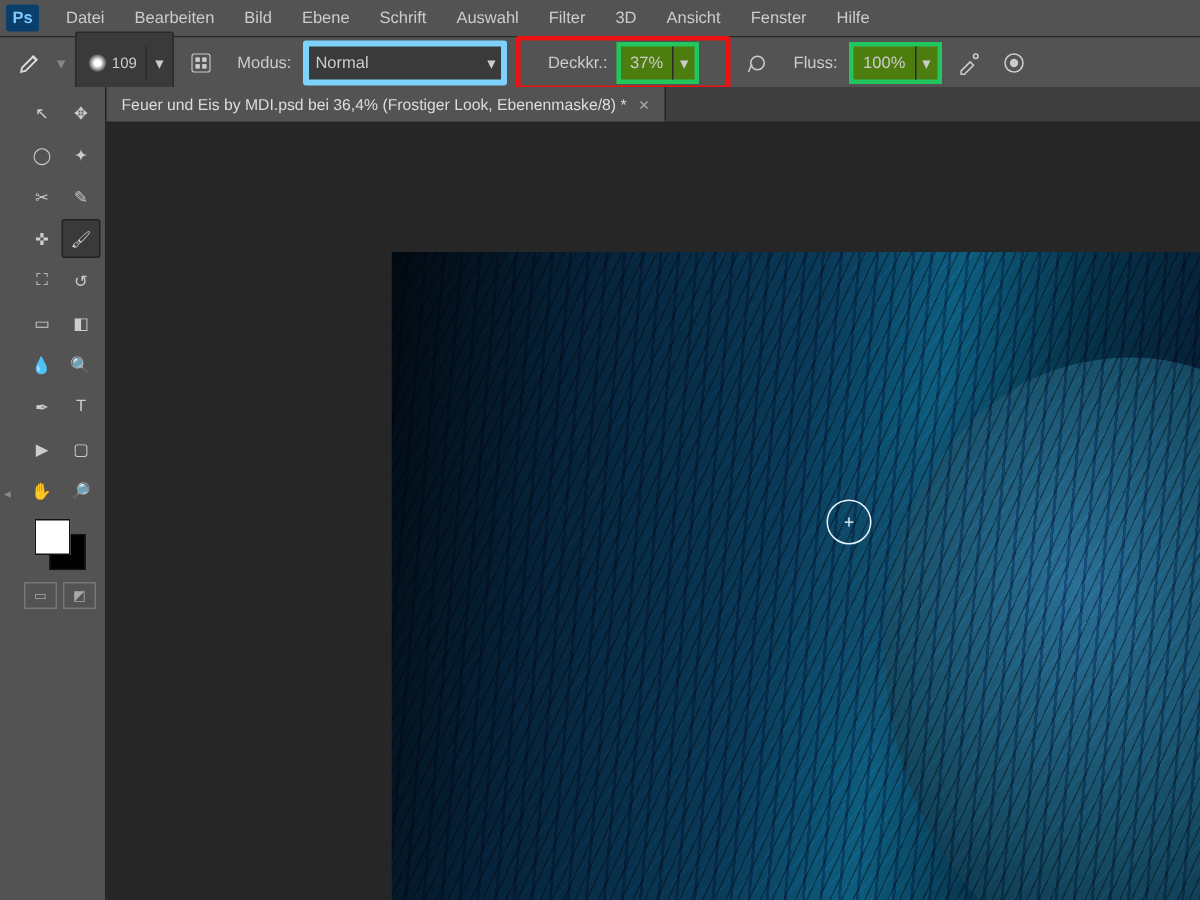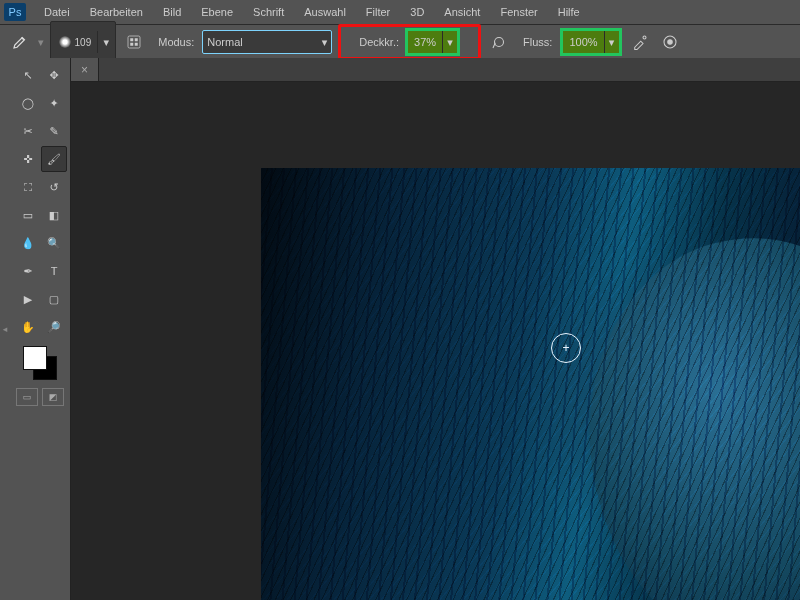--- a/index.html
+++ b/index.html
@@ -1,26 +1,26 @@
 <!DOCTYPE html>
 <html><head>
 <meta charset="utf-8">
 <style>
   html,body{margin:0;padding:0;width:800px;height:600px;background:#444;font-family:"Segoe UI",Tahoma,sans-serif;font-size:11px;color:#ccc;overflow:hidden;user-select:none}
   .menubar{height:24px;background:#535353;display:flex;align-items:center;padding:0 4px;border-bottom:1px solid #2a2a2a}
-  .ps-logo{width:22px;height:18px;background:#0b3f6b;color:#7fc9ff;font-weight:normal;font-size:11px;display:flex;align-items:center;justify-content:center;border-radius:2px;margin-right:8px}
+  .ps-logo{width:22px;height:18px;background:#0b3f6b;color:#7fc9ff;font-weight:bold;font-size:11px;display:flex;align-items:center;justify-content:center;border-radius:2px;margin-right:8px}
   .menu-item{padding:0 10px;cursor:default;line-height:24px}
   .optbar{height:34px;background:#535353;display:flex;align-items:center;padding:0 8px;border-bottom:1px solid #222;gap:6px}
   .icon-btn{width:24px;height:24px;display:flex;align-items:center;justify-content:center;color:#ddd;border-radius:2px}
   .brush-chip{display:flex;align-items:center;background:#3a3a3a;border:1px solid #2a2a2a;border-radius:2px;padding:8px 4px;height:24px}
   .brush-dot{width:12px;height:12px;border-radius:50%;background:radial-gradient(circle,#fff 0%, #fff 25%, rgba(255,255,255,0) 75%);margin:0 2px 0 4px}
   .brush-size{font-size:10px;margin:0 2px}
   .chev{width:10px;height:22px;display:flex;align-items:center;justify-content:center;border-left:1px solid #2a2a2a;margin-left:4px;padding-left:3px}
   .lbl{color:#ccc;margin:0 2px 0 6px}
-  .dd{display:flex;align-items:center;background:#3a3a3a;border:1px solid #7dd3fc;border-radius:2px;height:22px;padding:0 4px;min-width:120px;justify-content:space-between}
+  .dd{display:flex;align-items:center;background:#3a3a3a;border:4px solid #7dd3fc;border-radius:2px;height:22px;padding:0 4px;min-width:120px;justify-content:space-between}
   .numbox{display:flex;align-items:center;background:#4d7c0f;border:3px solid #22c55e;height:22px}
   .numbox span{padding:0 6px}
   .numchev{width:14px;height:22px;border-left:1px solid #2a2a2a;display:flex;align-items:center;justify-content:center}
   .highlight{border:3px solid #e11;border-radius:2px;padding:1px 18px;display:flex;align-items:center;gap:4px}
   .workspace{position:absolute;top:58px;left:0;right:0;bottom:0;background:#3a3a3a;display:flex}
   .toolpanel{width:56px;background:#535353;border-right:1px solid #222;padding:4px 2px;display:flex;flex-direction:column;gap:2px}
   .tool-grid{display:grid;grid-template-columns:repeat(2,24px);gap:2px;justify-content:center}
   .tool{width:24px;height:24px;display:flex;align-items:center;justify-content:center;color:#ccc;border:1px solid transparent;border-radius:2px}
   .tool.sel{background:#3a3a3a;border:1px solid #222}
   .swatches{margin-top:4px;position:relative;width:34px;height:34px;align-self:center}
@@ -165,20 +165,21 @@
     </div>
     <div class="mode-row">
       <div class="mode-ic">▭</div>
       <div class="mode-ic">◩</div>
     </div>
   </div>
 
   <div class="docarea">
     <div class="tabstrip">
       <div class="tab">
+        <span>Feuer und Eis by MDI.psd bei 36,4% (Frostiger Look, Ebenenmaske/8) *</span>
         <span class="x">×</span>
       </div>
     </div>
     <div class="canvas">
       <div class="img">
         <div class="face"></div>
         <div class="hair"></div>
       </div>
       <div class="brush-cursor"></div>
     </div>

